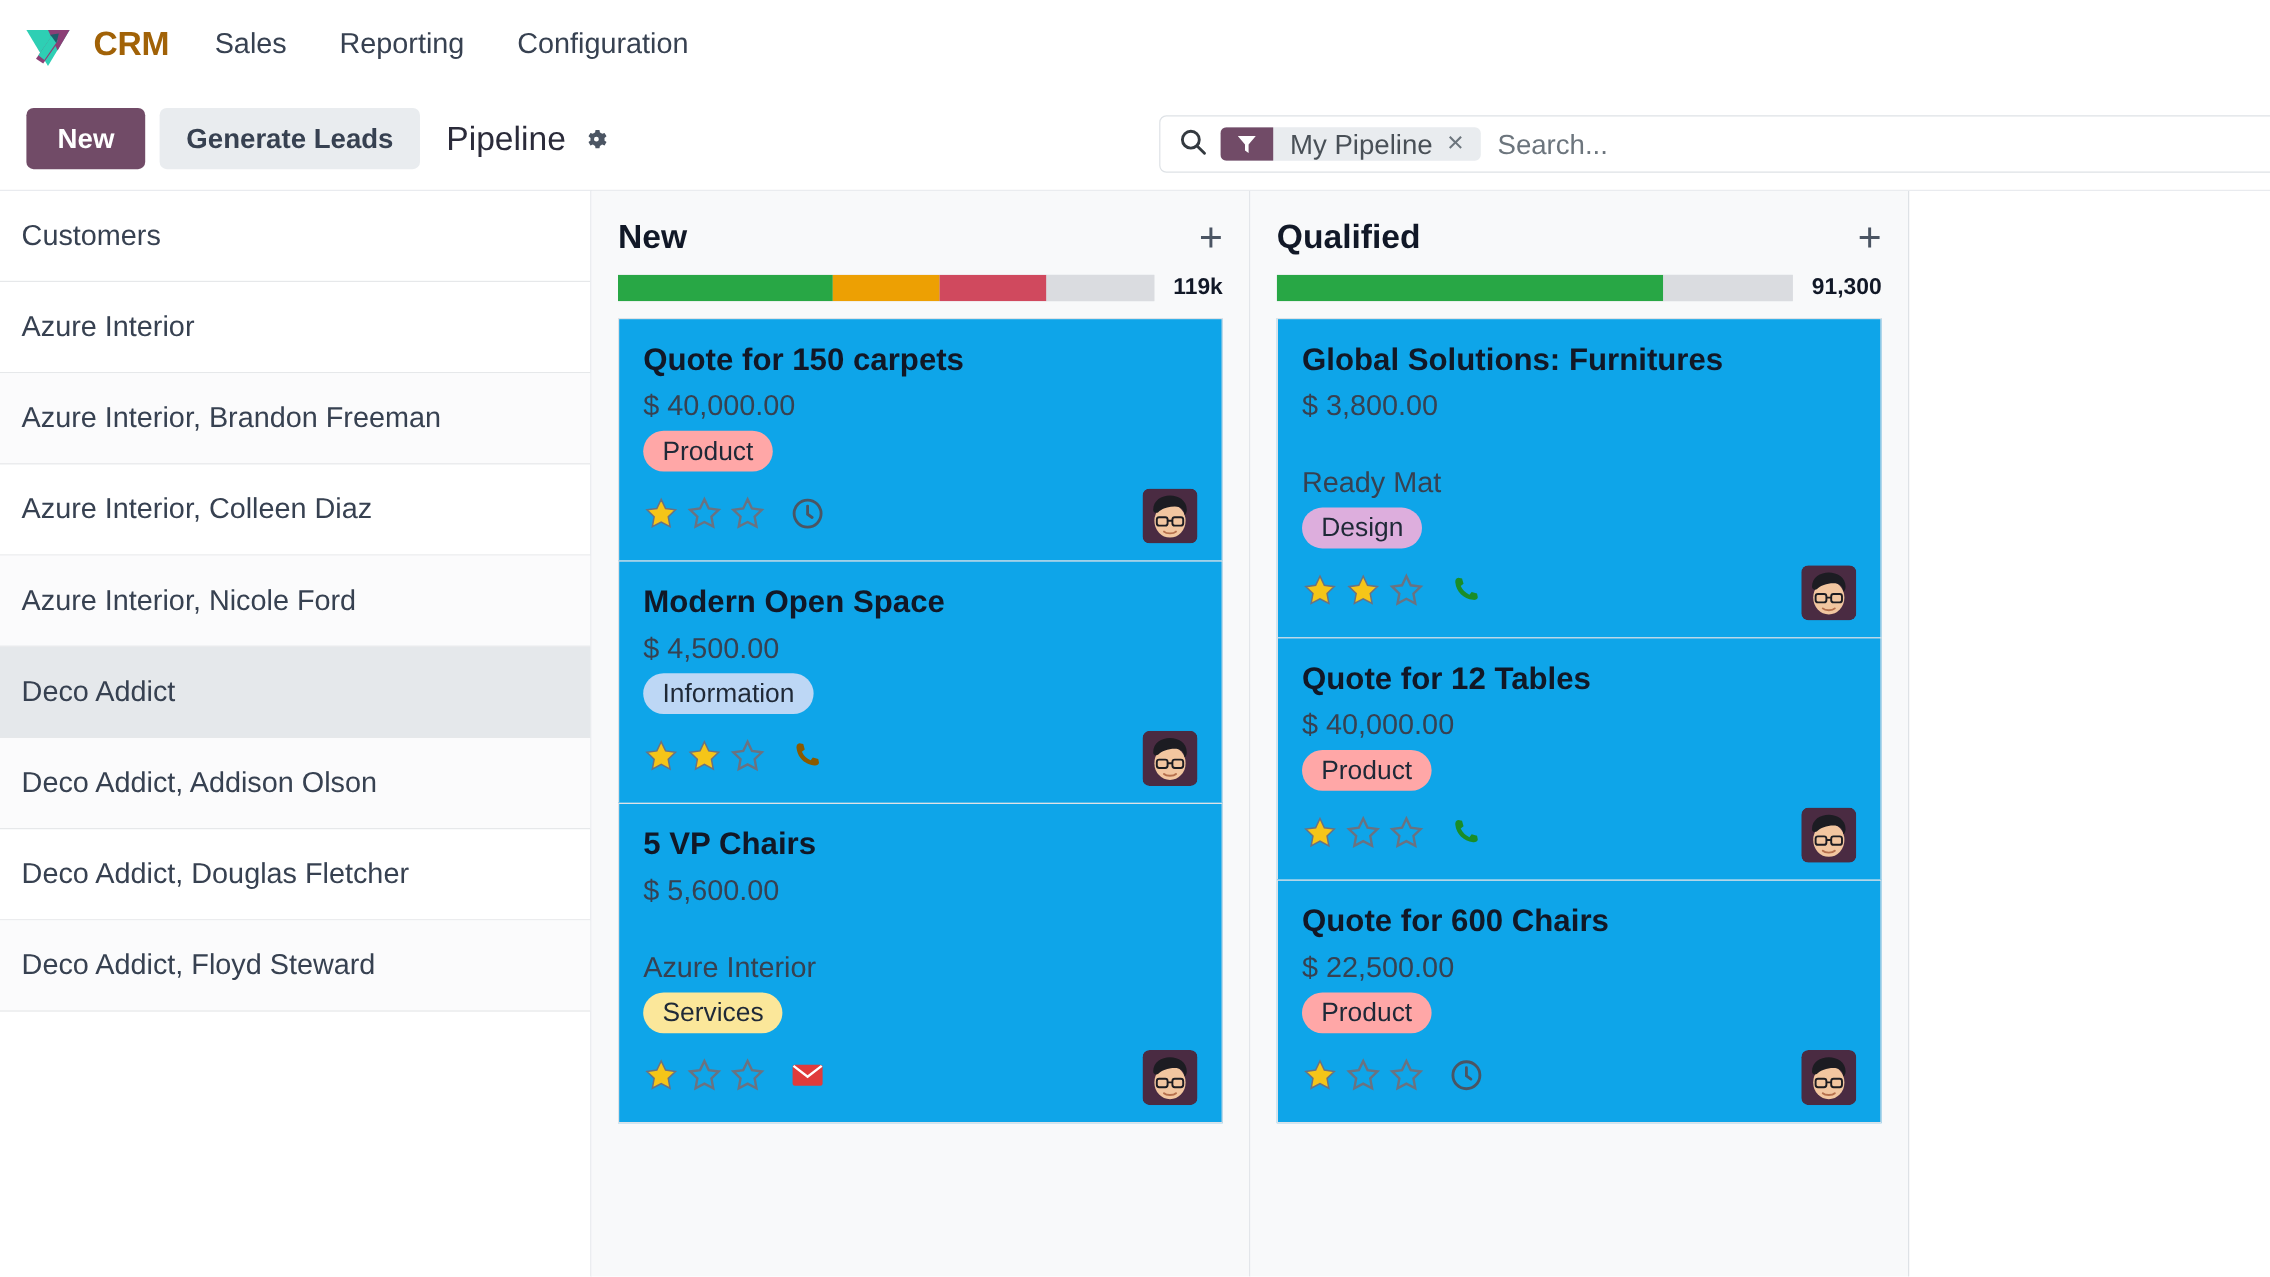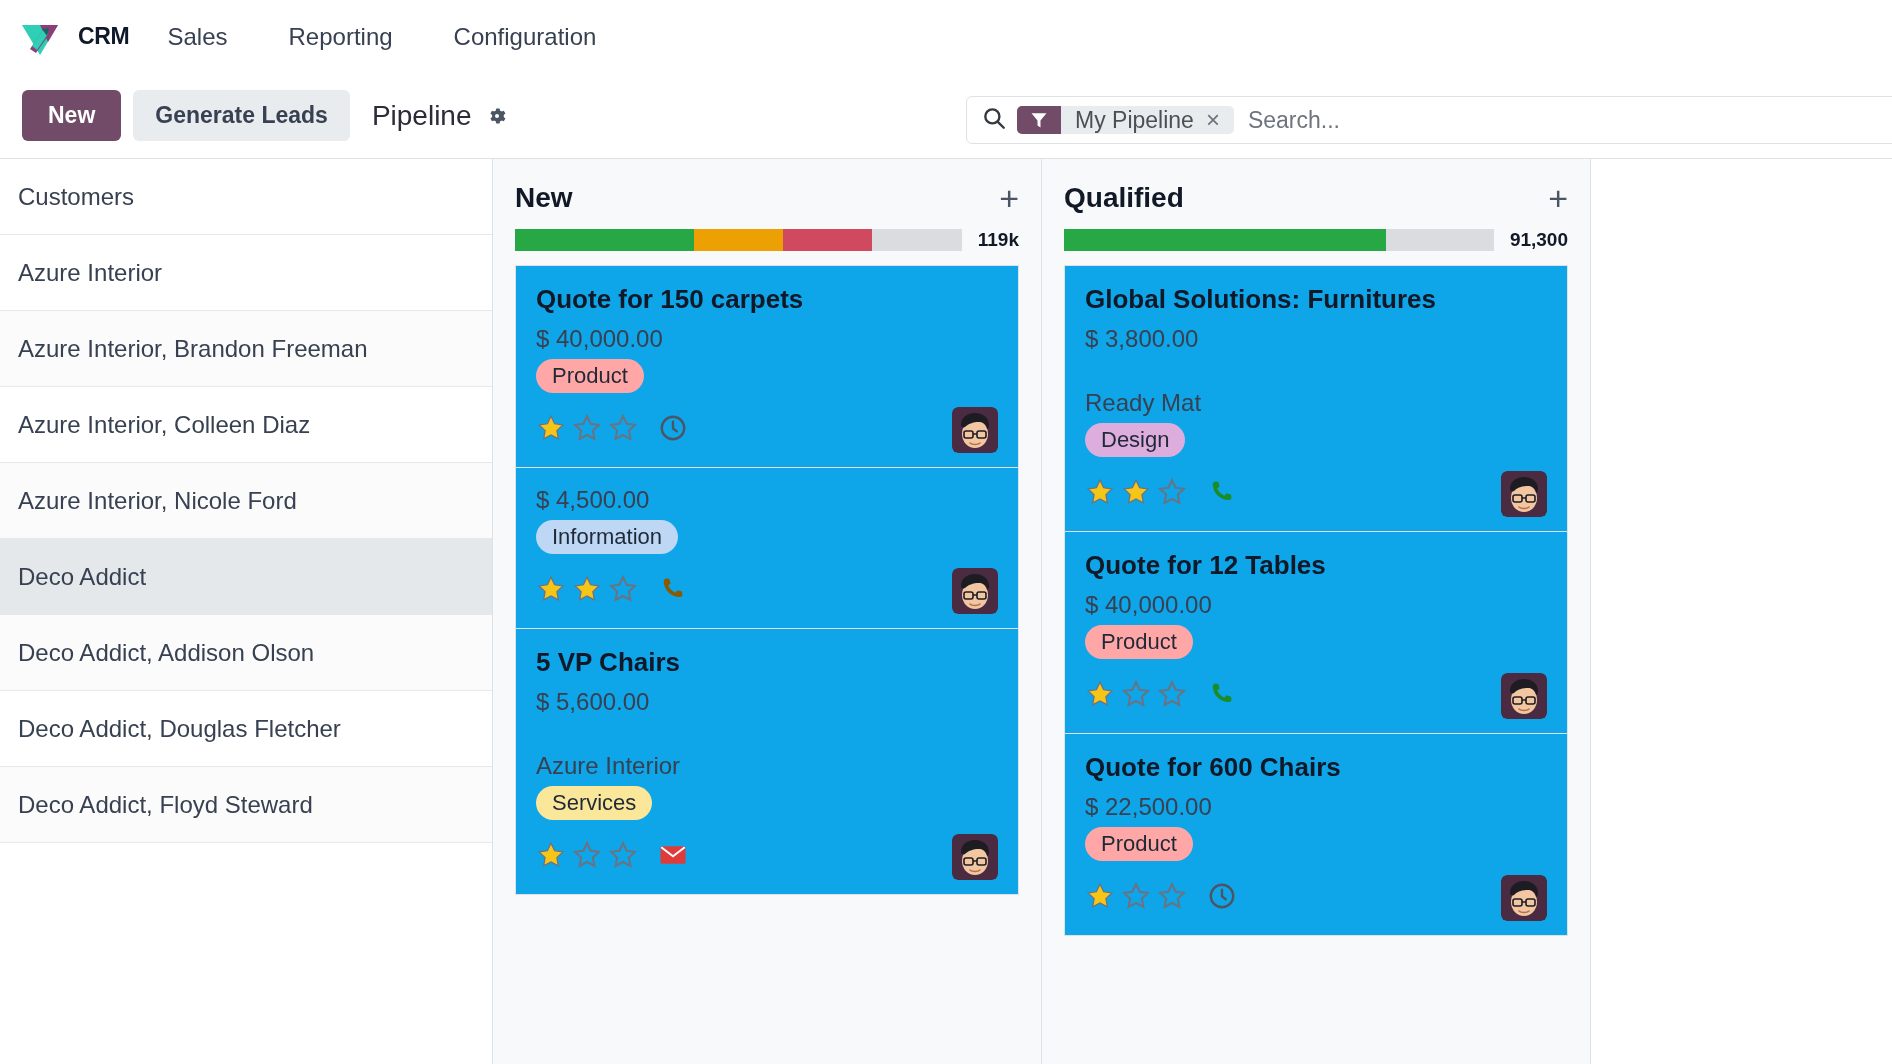--- a/index.html
+++ b/index.html
@@ -23,26 +23,26 @@
     position: relative;
   }
   .brand {
     display: flex;
     align-items: center;
     gap: 16px;
     margin-right: 38px;
   }
   .logo-mark { width: 44px; height: 44px; display:block; }
   .brand-name {
-    font-size: 23px;
+    font-size: 28px;
     font-weight: 700;
-    color: #0f172a;
+    color: #a16207;
     letter-spacing: -0.3px;
   }
-  .nav-links { display: flex; align-items: center; gap: 61px; }
+  .nav-links { display: flex; align-items: center; gap: 44px; }
   .nav-link {
     font-size: 24px;
     color: #374151;
     cursor: pointer;
     white-space: nowrap;
   }
 
   
   .control-panel {
     height: 85px;
@@ -415,20 +415,21 @@
               <path d="M9 18c0-8 7-12 14-12s14 4 14 12c0 2-1 4-2 4 0-5-4-7-8-7-6 0-11 2-14 5-2 1-4 0-4-2z" fill="#1c1c22"></path>
               <rect x="12" y="24" width="9" height="7" rx="2" fill="none" stroke="#1c1c22" stroke-width="1.6"></rect>
               <rect x="25" y="24" width="9" height="7" rx="2" fill="none" stroke="#1c1c22" stroke-width="1.6"></rect>
               <line x1="21" y1="27" x2="25" y2="27" stroke="#1c1c22" stroke-width="1.6"></line>
               <path d="M18 36c2 2 8 2 10 0" fill="none" stroke="#b5704d" stroke-width="1.6" stroke-linecap="round"></path>
             </svg>
           </span>
         </div>
 
         <div class="card">
+          <div class="card-title">Modern Open Space</div>
           <div class="card-amount">$ 4,500.00</div>
           <span class="tag" style="background:#bdd7f5">Information</span>
           <div class="card-foot">
             <span class="stars">
               <svg class="star" viewBox="0 0 24 24" fill="#f5c518" stroke="#6b7280" stroke-width="1">
                   <path d="M12 2.5l2.9 6.1 6.6.9-4.8 4.6 1.2 6.6L12 17.6 6.1 20.7l1.2-6.6-4.8-4.6 6.6-.9z"></path>
                 </svg>
               <svg class="star" viewBox="0 0 24 24" fill="#f5c518" stroke="#6b7280" stroke-width="1">
                   <path d="M12 2.5l2.9 6.1 6.6.9-4.8 4.6 1.2 6.6L12 17.6 6.1 20.7l1.2-6.6-4.8-4.6 6.6-.9z"></path>
                 </svg>

